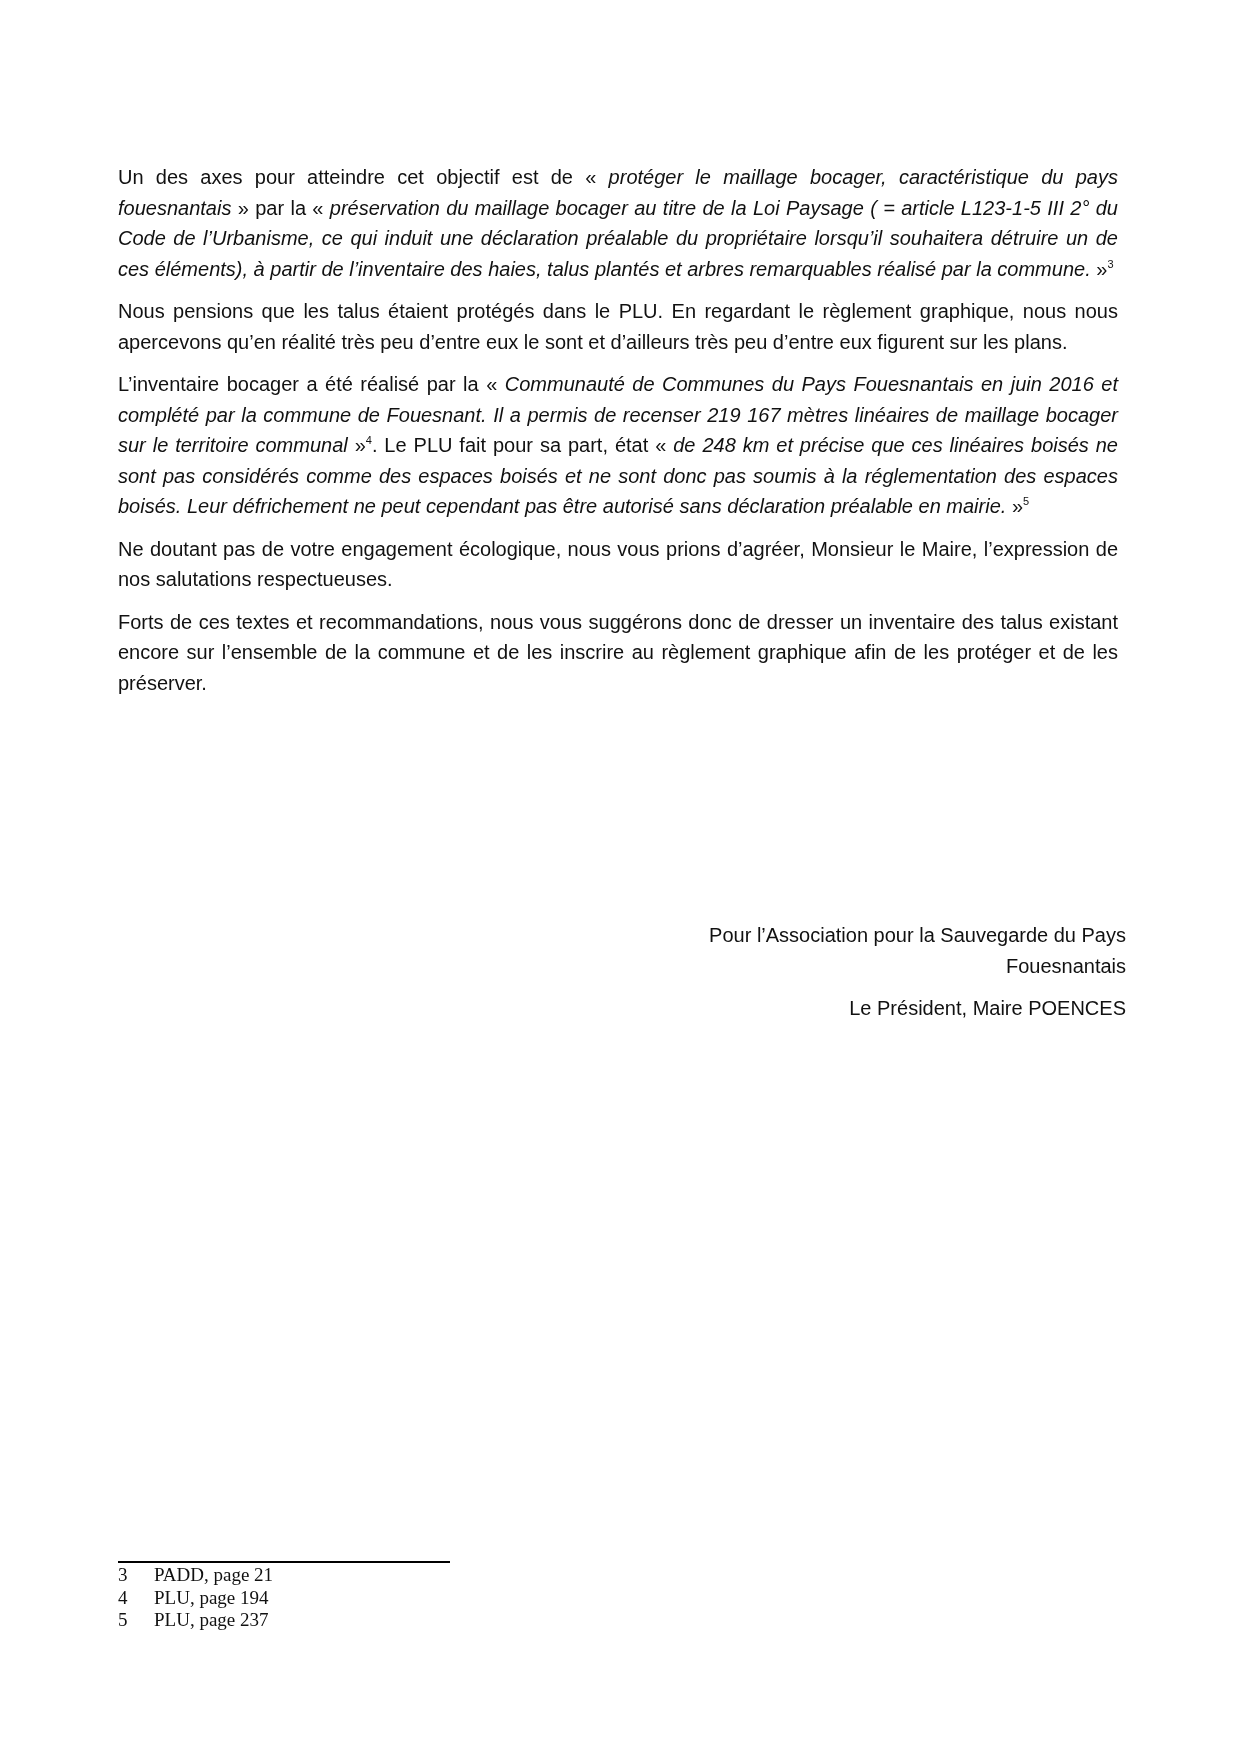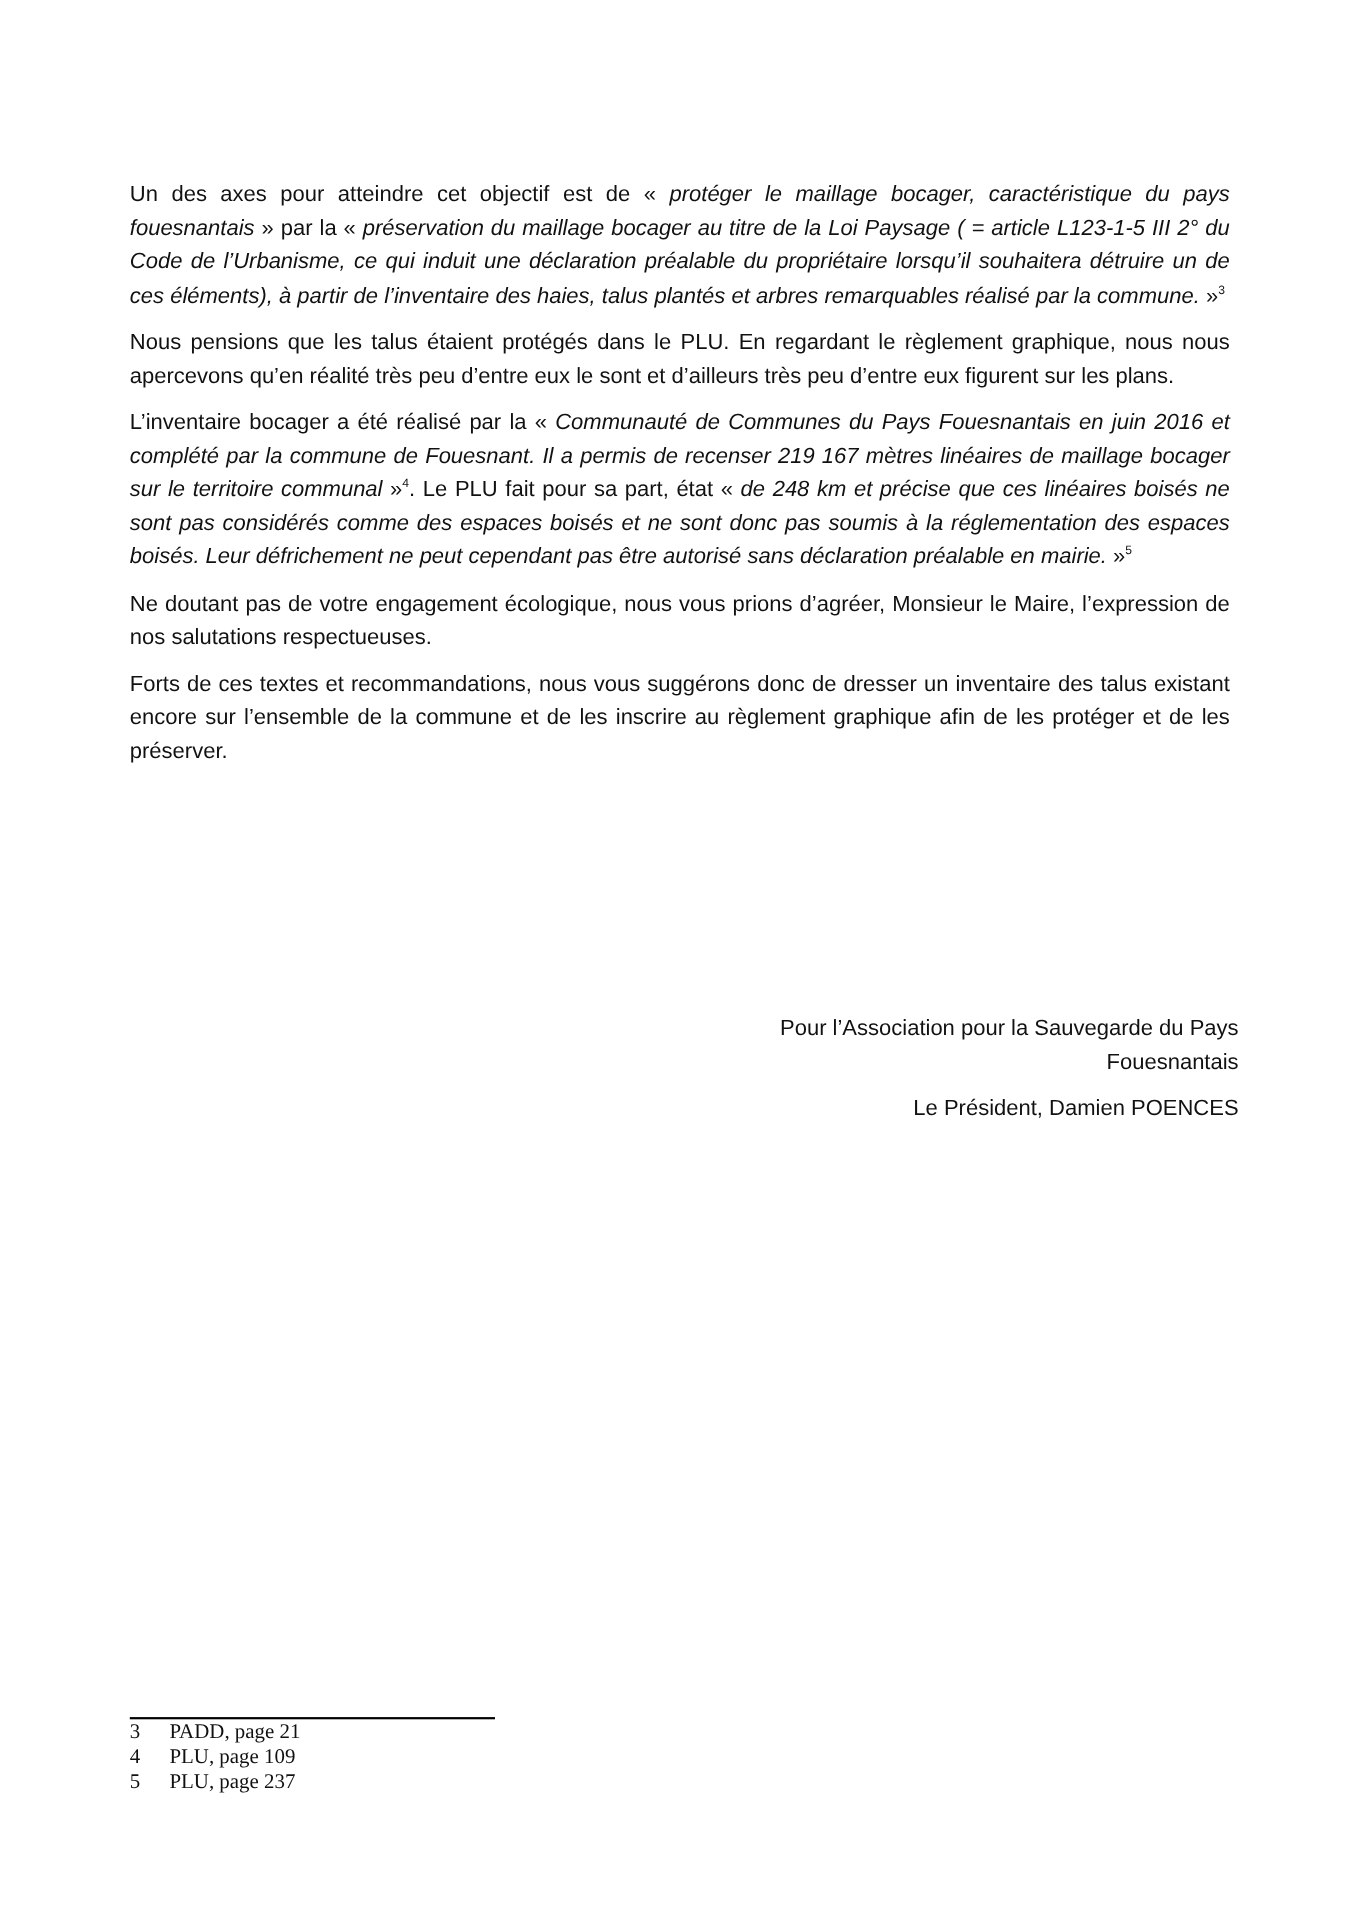--- a/index.html
+++ b/index.html
@@ -90,31 +90,31 @@
     <span>Ne doutant pas de votre engagement écologique, nous vous prions d’agréer, Monsieur le Maire, l’expression de nos salutations respectueuses.</span>
   </p>
 
   <p class="para">
     <span>Forts de ces textes et recommandations, nous vous suggérons donc de dresser un inventaire des talus existant encore sur l’ensemble de la commune et de les inscrire au règlement graphique afin de les protéger et de les préserver.</span>
   </p>
 </div>
 
 <div class="signature">
   <p>Pour l’Association pour la Sauvegarde du Pays Fouesnantais</p>
-  <p>Le Président, Damien POENCES</p>
+  <p>Le Président, Maire POENCES</p>
 </div>
 
 <div class="footnote-rule"></div>
 
 <div class="footnotes">
   <div class="footnote">
     <span class="fn-num">3</span>
     <span>PADD, page 21</span>
   </div>
   <div class="footnote">
     <span class="fn-num">4</span>
-    <span>PLU, page 109</span>
+    <span>PLU, page 194</span>
   </div>
   <div class="footnote">
     <span class="fn-num">5</span>
     <span>PLU, page 237</span>
   </div>
 </div>
 
 </body></html>

